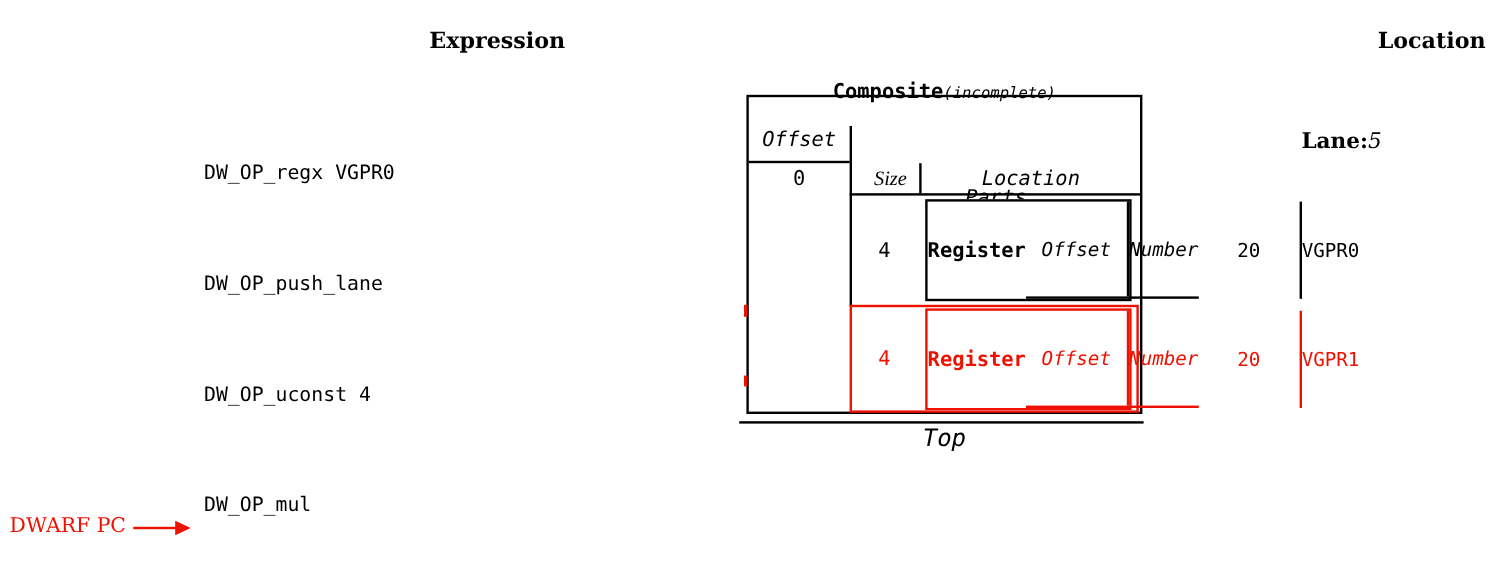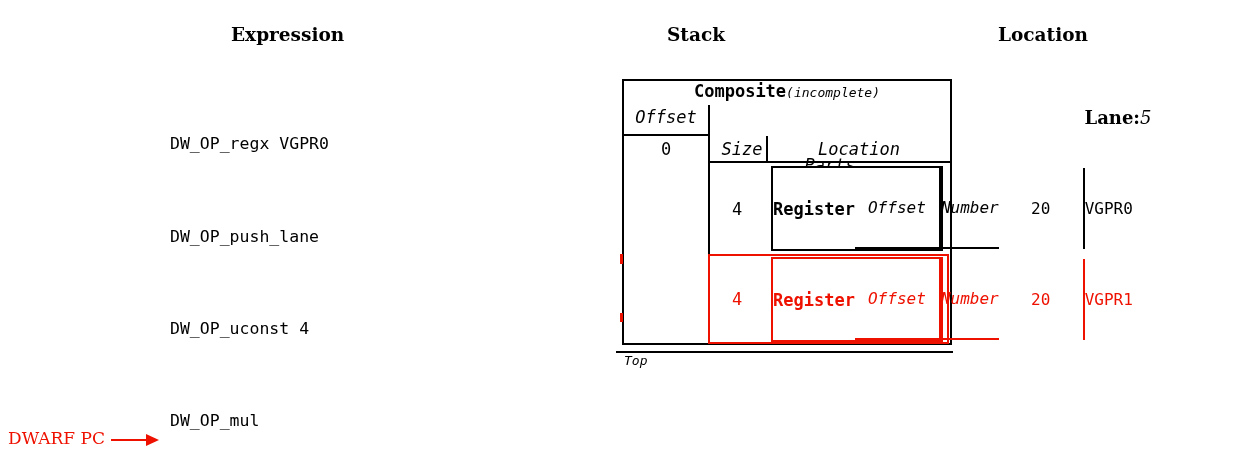--- a/index.html
+++ b/index.html
@@ -2,21 +2,21 @@
 <html style="--red: #ee1100;"><head>
 <meta charset="utf-8">
 <style>
   html,body { margin:0; padding:0; background:#fff; }
   .canvas {
     position:relative; width:1241px; height:468px; background:#ffffff;
     font-family:"DejaVu Sans Mono", monospace; color:#000; overflow:hidden;
   }
   
   .col-title {
-    position:absolute; top:24px; width:240px; text-align:left;
+    position:absolute; top:24px; width:240px; text-align:right;
     font-family:"DejaVu Serif", serif; font-weight:bold; font-size:18.5px;
   }
   #title-expression { left:231px; }
   #title-stack      { left:667px; }
   #title-context    { left:998px; }
 
   
   .expr-list { position:absolute; left:170px; top:68px; font-size:16.5px;
                line-height:30.7px; white-space:pre; }
 
@@ -27,31 +27,31 @@
   .pc-head  { position:absolute; left:146px; top:434px; width:0; height:0;
               border-left:13px solid var(--red);
               border-top:6px solid transparent; border-bottom:6px solid transparent; }
 
   
   .abs  { position:absolute; }
   .line { position:absolute; background:#000; }
   .cc   { display:flex; align-items:center; justify-content:center; }
   .outer-box { position:absolute; left:622px; top:79px; width:330px; height:266px;
                border:2px solid #000; box-sizing:border-box; }
-  .composite-row { position:absolute; left:624px; top:81px; width:326px; height:23px;
+  .composite-row { position:absolute; left:624px; top:67px; width:326px; height:23px;
                    display:flex; justify-content:center; align-items:baseline; }
   .composite-title { font-weight:bold; font-size:17px; }
   .composite-qualifier { font-style:italic; font-size:13px; }
   .tbl-head { position:absolute; font-style:italic; font-size:17px; text-align:center; }
   .tbl-val  { position:absolute; font-size:17px; text-align:center; }
 
   #offset-header   { left:624px; top:107px; width:84px; }
   #parts-header    { left:710px; top:107px; width:240px;margin-top:48px; }
   #offset-value    { left:624px; top:139px; width:84px; }
-  #size-header     { left:710px; top:139px; width:64px; }
+  #size-header     { left:710px; top:139px; width:64px;font-family:Liberation Serif, serif; }
   #location-header { left:768px; top:139px; width:182px; }
 
   #vline-main  { left:708px; top:105px; width:2px;  height:150px; }
   #hline-offset{ left:624px; top:134px; width:84px; height:2px; }
   #vline-sub   { left:766px; top:136px; width:2px;  height:25px; }
   #hline-sub   { left:708px; top:161px; width:242px; height:2px; }
 
   #part1-size { left:708px; top:163px; width:58px; height:91px; font-size:17px; }
   #part2-size { left:708px; top:254px; width:58px; height:90px; font-size:17px; color:var(--red); }
   .red-row { position:absolute; left:708px; top:254px; width:241px; height:90px;
@@ -69,38 +69,37 @@
   .reg-title { flex:0 0 23px; display:flex; align-items:center; justify-content:center;
                font-weight:bold; font-size:17px; }
   .reg-row   { display:flex; }
   .reg-heads { flex:0 0 28px; border-bottom:2px solid currentColor; font-style:italic; font-size:16px; }
   .reg-vals  { flex:1 1 auto; font-size:16px; }
   .reg-cell-l{ width:84px; border-right:2px solid currentColor;
                display:flex; align-items:center; justify-content:center; }
   .reg-cell-r{ flex:1; display:flex; align-items:center; justify-content:center; }
 
   #stack-top-line { left:616px; top:351px; width:337px; height:2px; }
-  #stack-top-label{ position:absolute; left:624px; top:353px; width:326px; text-align:left;
-                    font-style:italic; font-size:13px; }
+  #stack-top-label{ position:absolute; left:624px; top:353px; width:326px; text-align:center;
+                    font-style:italic; font-size:20px; }
 
   
   .ctx-line { position:absolute; left:998px; width:240px; text-align:center;
               font-family:"DejaVu Serif", serif; font-size:18px; }
   #ctx-line-0 { top:79px; }
   #ctx-line-1 { top:107px; }
   .ctx-label { font-weight:bold; }
   .ctx-value { font-style:italic; }
 </style>
 </head>
 <body>
 
 <div class="canvas">
 
   <div class="col-title" id="title-expression">Expression</div>
-  <div class="col-title" id="title-stack">Stack</div>
   <div class="col-title" id="title-context">Location</div>
 
   <div class="expr-list">
     <div>DW_OP_regx VGPR0</div>
     <div>DW_OP_push_lane</div>
     <div>DW_OP_uconst 4</div>
     <div>DW_OP_mul</div>
     
     
     

